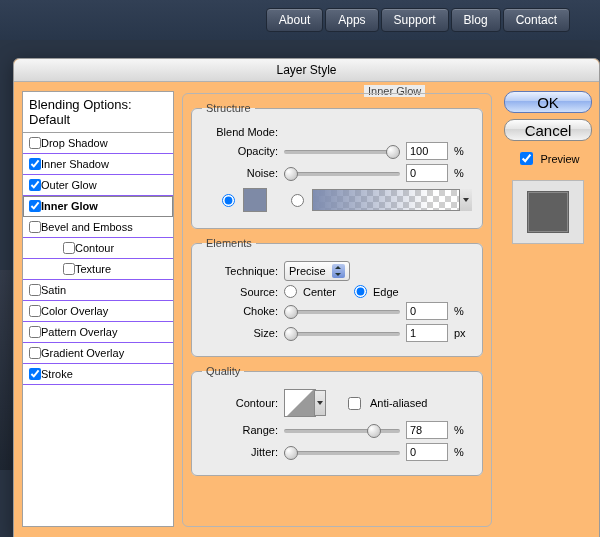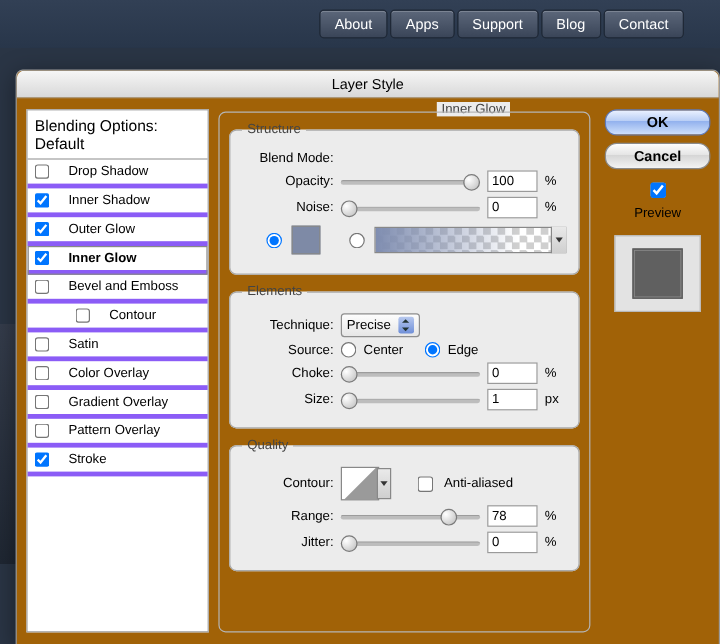--- a/index.html
+++ b/index.html
@@ -1,28 +1,28 @@
 <!DOCTYPE html>
 <html><head>
 <meta charset="utf-8">
 <style>
   html,body{margin:0;padding:0;font-family:"Lucida Grande","Helvetica Neue",Arial,sans-serif;font-size:11px;color:#000;}
   body{width:600px;height:537px;overflow:hidden;background:#2a3545;}
   
   .topbar{height:40px;background:linear-gradient(#324055,#28364a);display:flex;justify-content:flex-end;align-items:center;gap:2px;padding-right:30px;}
   .topbar .nav-btn{background:linear-gradient(#5c677a,#3a4558);color:#fff;padding:4px 12px;border-radius:4px;border:1px solid #1f2836;box-shadow:inset 0 1px 0 rgba(255,255,255,.2);font-size:12px;cursor:pointer;}
   
-  .dialog{position:absolute;left:13px;top:58px;width:585px;height:478px;background:#a16207;border:1px solid #9a9a9a;border-top-left-radius:6px;border-top-right-radius:6px;box-shadow:0 4px 20px rgba(0,0,0,.4);}
+  .dialog{position:absolute;left:13px;top:58px;width:585px;height:478px;background:#fdba74;border:1px solid #9a9a9a;border-top-left-radius:6px;border-top-right-radius:6px;box-shadow:0 4px 20px rgba(0,0,0,.4);}
   .titlebar{height:22px;line-height:22px;text-align:center;font-size:12px;background:linear-gradient(#f6f6f6,#d8d8d8);border-bottom:1px solid #b0b0b0;border-top-left-radius:6px;border-top-right-radius:6px;}
   .dlg-body{position:absolute;top:22px;left:0;right:0;bottom:0;padding:10px 8px 8px 8px;}
   
   .styles-panel{position:absolute;left:8px;top:10px;width:150px;bottom:10px;background:#fff;border:1px solid #a0a0a0;}
   .styles-panel .header{padding:5px 6px;border-bottom:1px solid #a0a0a0;}
   .styles-panel .sub{padding:5px 6px;border-bottom:1px solid #a0a0a0;font-size:13px;}
-  .s-row{display:flex;align-items:center;gap:16px;padding:4px 6px;border-bottom:4px solid #8b5cf6;cursor:default;}
+  .s-row{display:flex;align-items:center;gap:0;padding:4px 6px;border-bottom:1px solid #8b5cf6;cursor:default;}
   .s-row.indent{padding-left:40px;}
   .s-row input[type=checkbox]{margin:0;width:12px;height:12px;}
   .s-row.selected{background:#fff;font-weight:bold;outline:1.5px solid #888; outline-offset:-1px;}
   
   .center{position:absolute;left:168px;top:6px;width:310px;bottom:10px;}
   fieldset{border:1px solid #a9a9a9;border-radius:6px;margin:0 0 8px 0;padding:8px 10px 10px 10px;background:#ececec;}
   legend{padding:0 4px;color:#444;font-size:11px;}
   .group-title{position:absolute;top:-2px;left:182px;font-size:11px;color:#444;background:#ececec;padding:0 4px;}
   .outer-fs{border:1px solid #b5b5b5;border-radius:6px;position:absolute;left:0;right:0;bottom:0;top:6px;padding:8px;}
   .row{display:flex;align-items:center;margin:4px 0;gap:6px;}
@@ -43,23 +43,23 @@
   .grad{flex:1;height:20px;border:1px solid #888;position:relative;background:
     linear-gradient(90deg,#7f8db0 0%,rgba(127,141,176,0) 75%),
     repeating-conic-gradient(#cfcfcf 0 25%,#fff 0 50%);background-size:auto,12px 12px;}
   .grad .garrow{position:absolute;right:-1px;top:-1px;bottom:-1px;width:12px;background:linear-gradient(#e9e9e9,#cfcfcf);border-left:1px solid #888;display:flex;align-items:center;justify-content:center;}
   .grad .garrow::after{content:"";border-left:3px solid transparent;border-right:3px solid transparent;border-top:4px solid #333;}
   .contour-sw{width:30px;height:26px;border:1px solid #888;background:linear-gradient(135deg,#fff 0 49%,#9a9a9a 51% 100%);display:inline-block;position:relative;}
   .contour-sw .ca{position:absolute;right:-11px;top:0;bottom:0;width:10px;background:linear-gradient(#eaeaea,#cfcfcf);border:1px solid #888;display:flex;align-items:center;justify-content:center;}
   .contour-sw .ca::after{content:"";border-left:3px solid transparent;border-right:3px solid transparent;border-top:4px solid #333;}
   
   .rcol{position:absolute;right:6px;top:10px;width:90px;display:flex;flex-direction:column;gap:6px;align-items:center;}
-  .aqua{width:86px;height:20px;border:1px solid #5f79b7;border-radius:10px;background:linear-gradient(#eaf1ff,#b8cdf5 45%,#93b2ee 46%,#cfe0fb);font-size:12px;cursor:pointer;display:flex;align-items:center;justify-content:center;font-weight:bold;}
+  .aqua{width:86px;height:20px;border:1px solid #5f79b7;border-radius:10px;background:linear-gradient(#eaf1ff,#b8cdf5 45%,#93b2ee 46%,#cfe0fb);font-size:15px;cursor:pointer;display:flex;align-items:center;justify-content:center;}
   .aqua.gray{border-color:#8a8a8a;background:linear-gradient(#fdfdfd,#e5e5e5 45%,#d5d5d5 46%,#f3f3f3);}
-  .prev-check{display:flex;align-items:center;gap:4px;margin-top:2px;flex-direction:column;}
+  .prev-check{display:flex;align-items:center;gap:4px;margin-top:2px;}
   .preview-box{margin-top:6px;width:70px;height:62px;border:1px solid #b8b8b8;background:#e3e3e3;display:flex;align-items:center;justify-content:center;}
   .preview-inner{width:40px;height:40px;background:#606060;border:1px solid #606060;box-shadow:inset 0 0 0 1px #8a8a8a;}
   
   .bgart{position:absolute;left:0;top:270px;width:13px;height:200px;background:linear-gradient(#353d4c,#1f2733);} 
 </style>
 </head>
 <body>
 
 <div class="topbar">
   <div class="nav-btn">About</div>
@@ -94,35 +94,39 @@
             <span>Inner Glow</span>
           </div>
           <div class="s-row">
             <input type="checkbox" style="">
             <span>Bevel and Emboss</span>
           </div>
           <div class="s-row indent">
             <input type="checkbox" style="">
             <span>Contour</span>
           </div>
+          <div class="s-row indent">
+            <input type="checkbox" style="">
+            <span>Texture</span>
+          </div>
           <div class="s-row">
             <input type="checkbox" style="">
             <span>Satin</span>
           </div>
           <div class="s-row">
             <input type="checkbox" style="">
             <span>Color Overlay</span>
           </div>
           <div class="s-row">
             <input type="checkbox" style="">
+            <span>Pattern Overlay</span>
+          </div>
+          <div class="s-row">
+            <input type="checkbox" style="">
             <span>Gradient Overlay</span>
-          </div>
-          <div class="s-row">
-            <input type="checkbox" style="">
-            <span>Pattern Overlay</span>
           </div>
           <div class="s-row">
             <input type="checkbox" checked="" style="">
             <span>Stroke</span>
           </div>
         </div>
     </div>
 
     <div class="center">
       <span class="group-title">Inner Glow</span>

